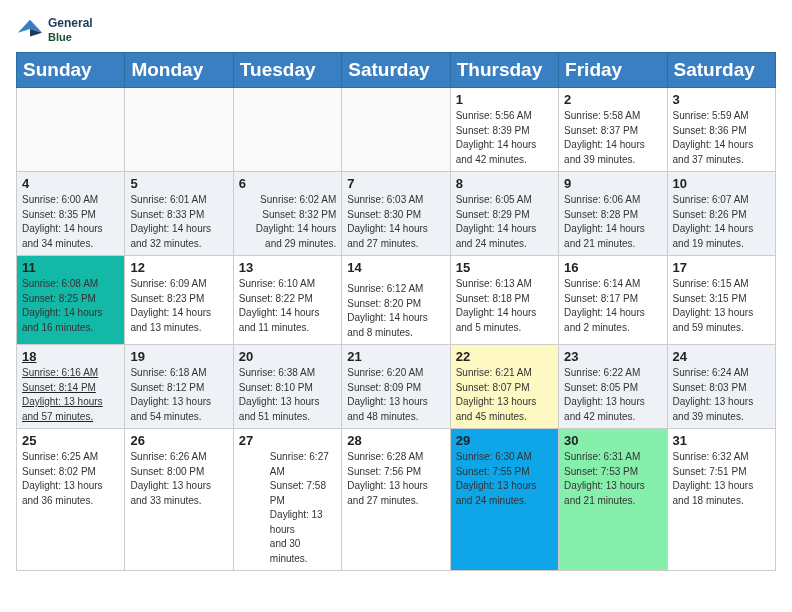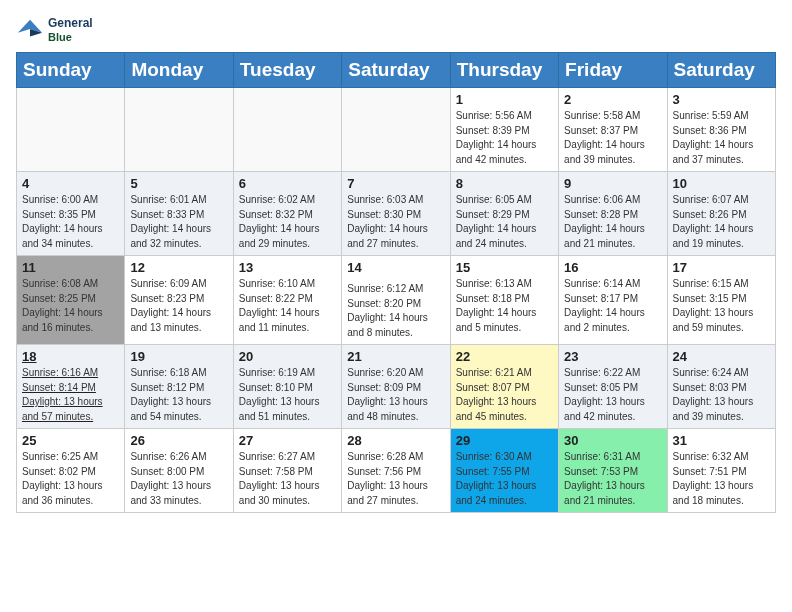--- a/index.html
+++ b/index.html
@@ -148,21 +148,21 @@
         </td>
         <td style="background: rgb(238, 242, 247);">
           <div class="day-num">5</div>
           <div class="day-info" style="white-space: pre-line;">Sunrise: 6:01 AM
 Sunset: 8:33 PM
 Daylight: 14 hours
 and 32 minutes.</div>
         </td>
         <td style="background: rgb(238, 242, 247);">
           <div class="day-num">6</div>
-          <div class="day-info" style="white-space: pre-line;">Sunrise: 6:02 AM
+          <div class="day-info" style="white-space: pre-line; text-align: right;">Sunrise: 6:02 AM
 Sunset: 8:32 PM
 Daylight: 14 hours
 and 29 minutes.</div>
         </td>
         <td style="background: rgb(238, 242, 247);">
           <div class="day-num">7</div>
           <div class="day-info" style="white-space: pre-line;">Sunrise: 6:03 AM
 Sunset: 8:30 PM
 Daylight: 14 hours
 and 27 minutes.</div>
@@ -183,21 +183,21 @@
         </td>
         <td style="background: rgb(238, 242, 247);">
           <div class="day-num">10</div>
           <div class="day-info" style="white-space: pre-line;">Sunrise: 6:07 AM
 Sunset: 8:26 PM
 Daylight: 14 hours
 and 19 minutes.</div>
         </td>
       </tr>
       <tr>
-        <td style="background: #a3a3a3;">
+        <td style="background: #14b8a6;">
           <div class="day-num">11</div>
           <div class="day-info" style="white-space: pre-line;">Sunrise: 6:08 AM
 Sunset: 8:25 PM
 Daylight: 14 hours
 and 16 minutes.</div>
         </td>
         <td style="background: rgb(255, 255, 255);">
           <div class="day-num">12</div>
           <div class="day-info" style="white-space: pre-line;">Sunrise: 6:09 AM
 Sunset: 8:23 PM
@@ -250,21 +250,21 @@
         </td>
         <td style="background: rgb(238, 242, 247);">
           <div class="day-num">19</div>
           <div class="day-info" style="white-space: pre-line;">Sunrise: 6:18 AM
 Sunset: 8:12 PM
 Daylight: 13 hours
 and 54 minutes.</div>
         </td>
         <td style="background: rgb(238, 242, 247);">
           <div class="day-num">20</div>
-          <div class="day-info" style="white-space: pre-line;">Sunrise: 6:19 AM
+          <div class="day-info" style="white-space: pre-line;">Sunrise: 6:38 AM
 Sunset: 8:10 PM
 Daylight: 13 hours
 and 51 minutes.</div>
         </td>
         <td style="background: rgb(238, 242, 247);">
           <div class="day-num">21</div>
           <div class="day-info" style="white-space: pre-line;">Sunrise: 6:20 AM
 Sunset: 8:09 PM
 Daylight: 13 hours
 and 48 minutes.</div>
@@ -301,21 +301,21 @@
         </td>
         <td style="background: rgb(255, 255, 255);">
           <div class="day-num">26</div>
           <div class="day-info" style="white-space: pre-line;">Sunrise: 6:26 AM
 Sunset: 8:00 PM
 Daylight: 13 hours
 and 33 minutes.</div>
         </td>
         <td style="background: rgb(255, 255, 255);">
           <div class="day-num">27</div>
-          <div class="day-info" style="white-space: pre-line;">Sunrise: 6:27 AM
+          <div class="day-info" style="white-space: pre-line; margin-left: 31px;">Sunrise: 6:27 AM
 Sunset: 7:58 PM
 Daylight: 13 hours
 and 30 minutes.</div>
         </td>
         <td style="background: rgb(255, 255, 255);">
           <div class="day-num">28</div>
           <div class="day-info" style="white-space: pre-line;">Sunrise: 6:28 AM
 Sunset: 7:56 PM
 Daylight: 13 hours
 and 27 minutes.</div>

